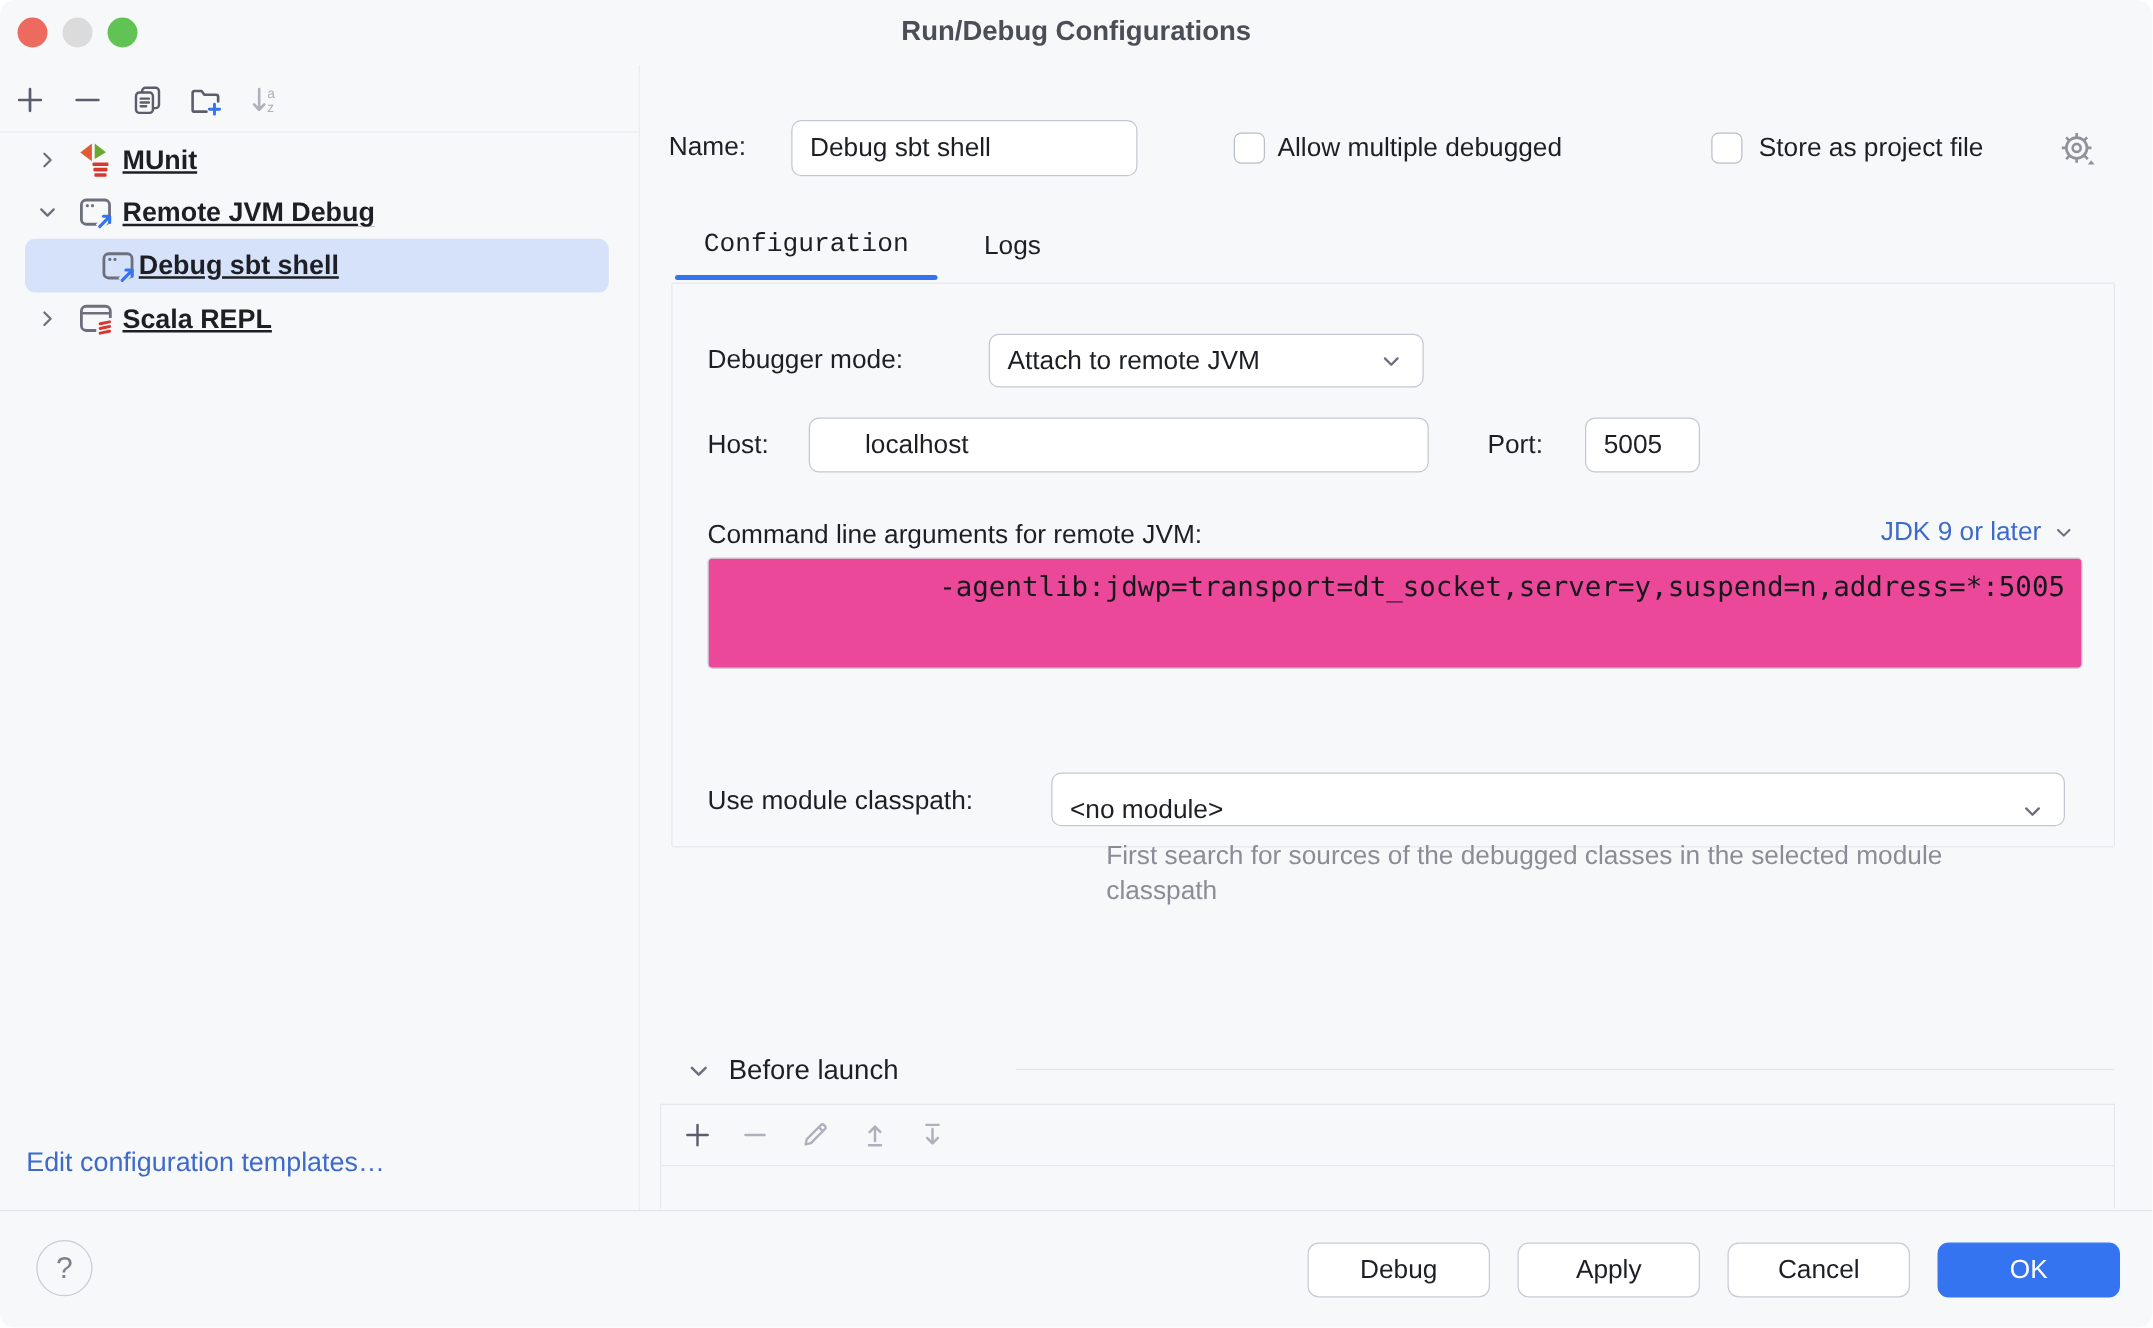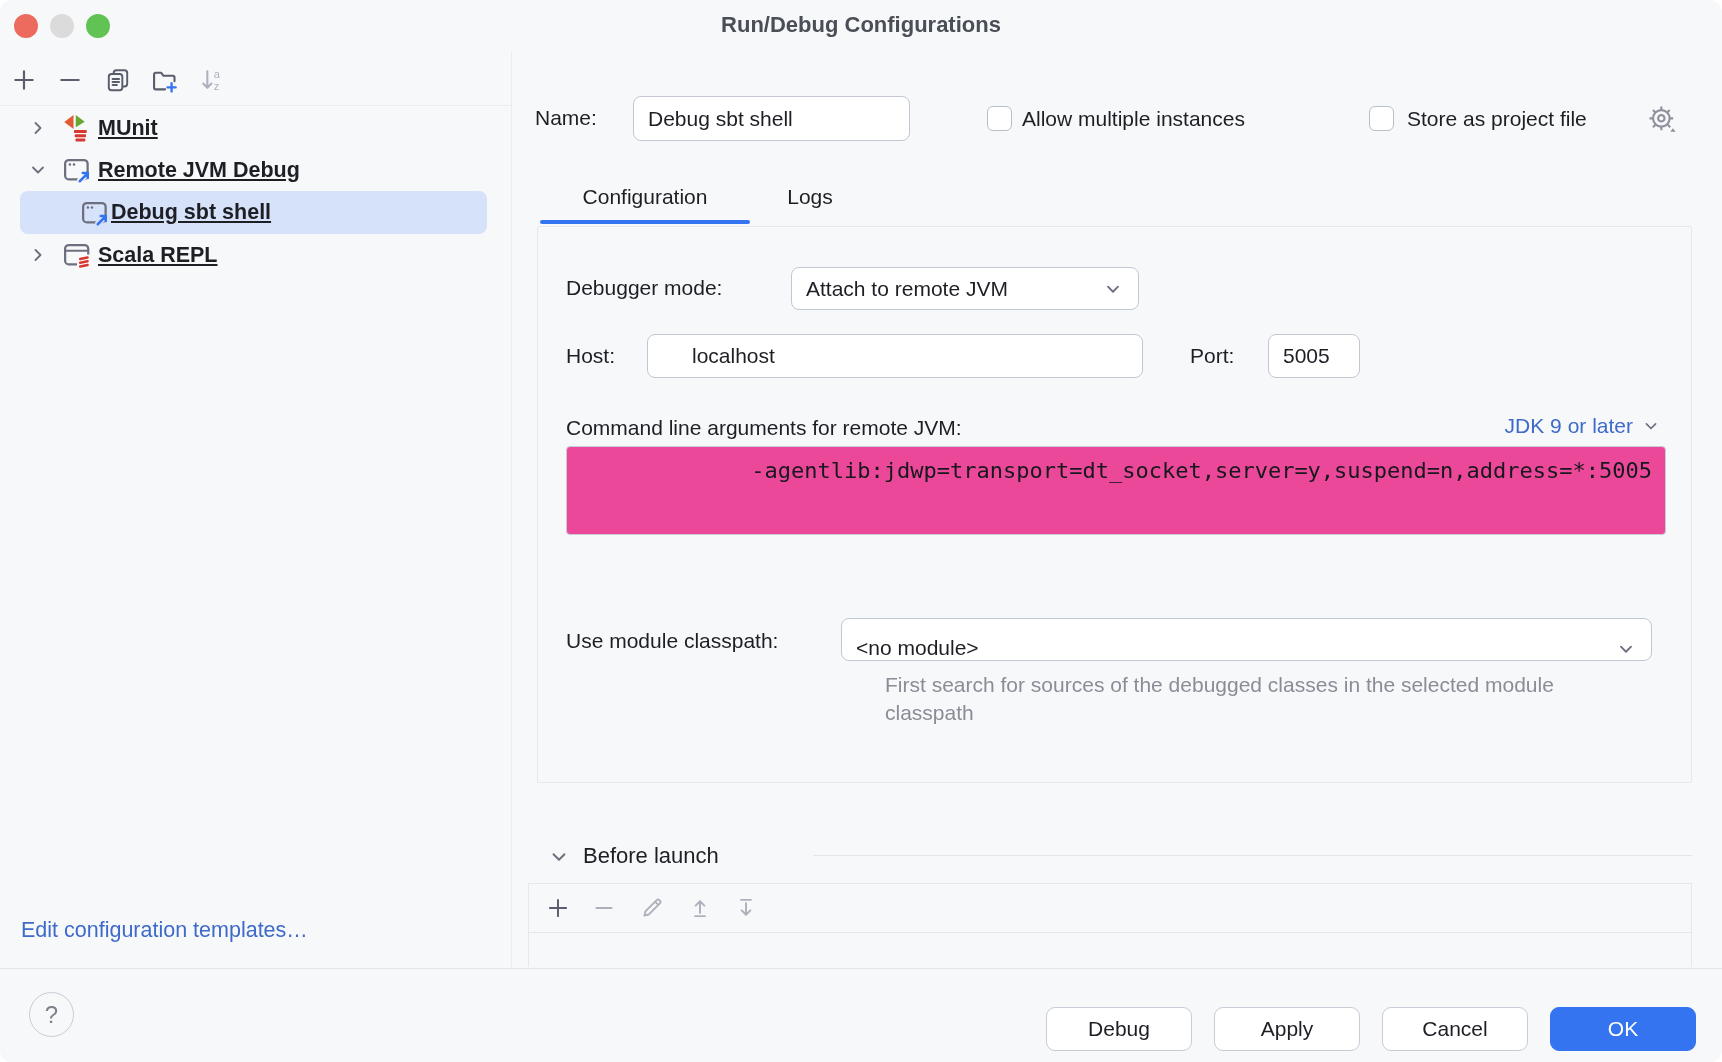--- a/index.html
+++ b/index.html
@@ -40,41 +40,41 @@
   .text-input{position:absolute;background:#fff;border:1.5px solid #C3C7D1;border-radius:8px;
     font-size:21px;color:#1D1F24;padding:0 14px;display:flex;align-items:center;white-space:nowrap;overflow:hidden;}
   .checkbox{position:absolute;width:25px;height:25px;background:#fff;border:1.5px solid #B9BEC9;border-radius:6px;}
   .dropdown{position:absolute;background:#fff;border:1.5px solid #C3C7D1;border-radius:8px;
     font-size:21px;display:flex;align-items:center;padding:0 14px;justify-content:space-between;white-space:nowrap;gap:45px;}
   .dropdown .dd-chevron{flex:0 0 auto;margin-left:12px;}
   
   .tab{position:absolute;top:133px;font-size:21px;line-height:24px;color:#1D1F24;text-align:center;cursor:pointer;}
   .tab-underline{position:absolute;top:168px;height:4px;border-radius:2px;background:#3574F0;}
   
-  .panel{position:absolute;left:25px;top:174px;width:1155px;height:557px;border:1px solid #E6E8ED;border-radius:2px;}
+  .panel{position:absolute;left:25px;top:174px;width:1155px;height:452px;border:1px solid #E6E8ED;border-radius:2px;}
   .hint{position:absolute;font-size:21px;color:#8A8D96;line-height:28px;}
   .args-box{position:absolute;left:28px;top:219px;width:1100px;height:89px;background:#ec4899;
     border:1.5px solid #C9CCD6;border-radius:4px;padding:11px 13px;
     font-family:"DejaVu Sans Mono","Liberation Mono",monospace;font-size:22px;color:#16181d;
     white-space:nowrap;overflow:hidden;text-align:right;}
   .jdk-link{position:absolute;top:187px;right:30px;font-size:21px;color:#3E6AC9;display:flex;align-items:center;cursor:pointer;}
   
   .bl-chevron{position:absolute;left:36px;top:794px;width:22px;height:22px;}
   .bl-title{position:absolute;left:71px;top:792px;font-size:22px;line-height:24px;color:#1D1F24;white-space:nowrap;}
   .bl-rule{position:absolute;left:301px;top:803px;width:879px;height:1px;background:#E3E5E9;}
   .bl-box{position:absolute;left:16px;top:831px;width:1164px;height:84px;
     border:1px solid #E6E8ED;border-bottom:none;background:#F7F8FA;}
   .bl-toolbar{position:absolute;top:0;left:0;right:0;height:49px;border-bottom:1px solid #E6E8ED;}
   .bl-btn{position:absolute;top:11px;width:26px;height:26px;display:flex;align-items:center;justify-content:center;}
   
   .footer{position:absolute;left:0;right:0;bottom:0;height:94px;border-top:1px solid #E2E4E8;background:#F7F8FA;}
   .help-btn{position:absolute;left:29px;top:23px;width:45px;height:45px;border-radius:50%;
     border:1.5px solid #C9CCD6;display:flex;align-items:center;justify-content:center;
     font-size:24px;color:#7E818B;background:#F7F8FA;cursor:pointer;}
-  .btn{position:absolute;top:38px;height:44px;width:146px;border-radius:9px;background:#fff;
+  .btn{position:absolute;top:25px;height:44px;width:146px;border-radius:9px;background:#fff;
     border:1.5px solid #C9CCD6;font-size:21px;color:#1D1F24;display:flex;align-items:center;justify-content:center;cursor:pointer;text-align:center;}
   .btn.primary{background:#3574F0;border-color:#3574F0;color:#fff;}
   svg{display:block;}
 </style>
 </head>
 <body>
 
 <div class="dialog">
 
   <div class="titlebar">
@@ -191,33 +191,33 @@
       <span class="edit-link">Edit configuration templates…</span>
     </aside>
 
     <main class="content">
 
       <span class="fld-label" style="left:23px;top:54px;">Name:</span>
       <div class="text-input" style="left:121px;top:44px;width:277px;height:45px;">
         <span>Debug sbt shell</span>
       </div>
       <span class="checkbox" style="left:475px;top:54px;"></span>
-      <span class="fld-label" style="left:510px;top:55px;">Allow multiple instances</span>
+      <span class="fld-label" style="left:510px;top:55px;">Allow multiple debugged</span>
       <span class="checkbox" style="left:857px;top:54px;"></span>
       <span class="fld-label" style="left:895px;top:55px;">Store as project file</span>
       <span style="position:absolute;left:1134px;top:51px;">
         <svg width="32" height="32" viewBox="0 0 24 24" fill="none" stroke="#8F929C" stroke-width="1.6">
           <circle cx="11.5" cy="11.5" r="6.2"></circle>
           <circle cx="11.5" cy="11.5" r="2.4"></circle>
           <path d="M11.5 2.6v2.7M11.5 17.7v2.7M2.6 11.5h2.7M17.7 11.5h2.7M5.2 5.2l1.9 1.9M16.3 16.3l1.9 1.9M17.8 5.2l-1.9 1.9M7.1 16.3l-1.9 1.9"></path>
           <path d="M18.2 21.5h4l-2-2.6z" fill="#8F929C" stroke="none"></path>
         </svg>
       </span>
 
-      <div class="tab" style="left:28px;width:210px;">Configuration</div>
+      <div class="tab" style="left:28px;width:210px;font-family:Liberation Mono, monospace;">Configuration</div>
       <div class="tab" style="left:238px;width:120px;">Logs</div>
       <div class="tab-underline" style="left:28px;width:210px;"></div>
 
       <div class="panel">
 
         <span class="fld-label" style="left:28px;top:49px;">Debugger mode:</span>
         <div class="dropdown" style="left:253px;top:40px;width:348px;height:43px;">
           <span>Attach to remote JVM</span>
           <span class="dd-chevron">
             <svg width="22" height="22" viewBox="0 0 24 24" fill="none" stroke="#6C707E" stroke-width="2" stroke-linecap="round" stroke-linejoin="round">

